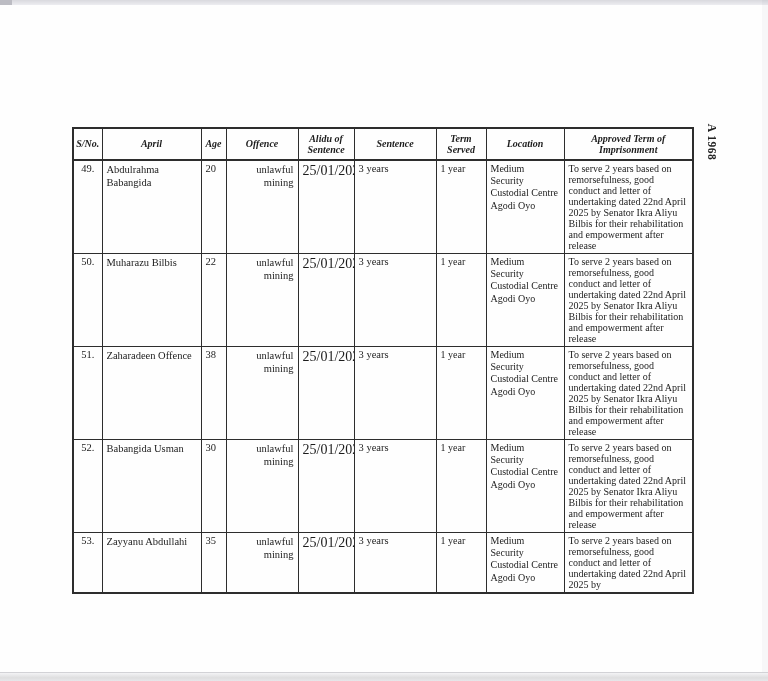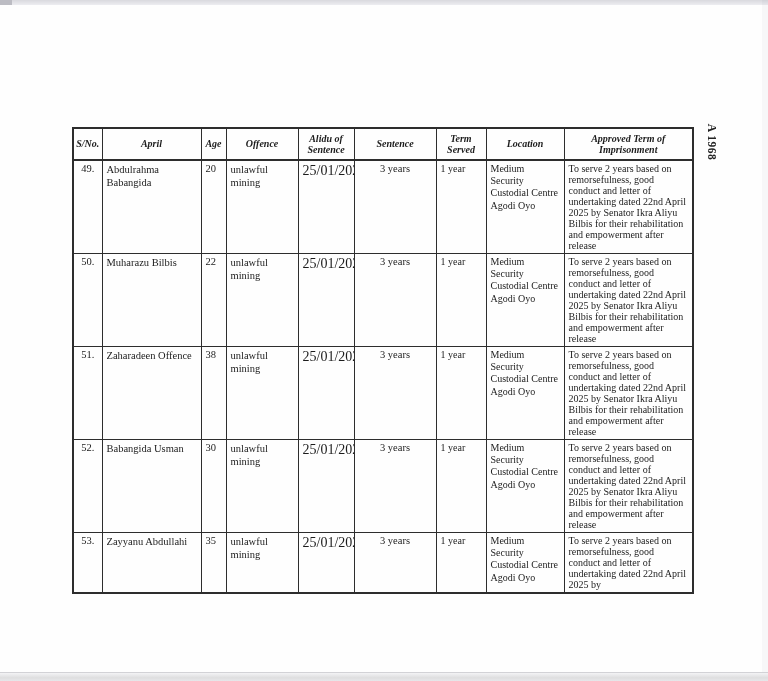--- a/index.html
+++ b/index.html
@@ -79,23 +79,23 @@
     border-bottom: 2px solid #2d2d2d;
   }
   tr.r0 { height: 88px; }
   tr.r1 { height: 92px; }
   tr.r2 { height: 84px; }
   tr.r3 { height: 88px; }
   tr.r4 { height: 51px; }
   td.c-sno  { text-align: center; padding-top: 3px; }
   td.c-name { line-height: 13px; padding-top: 3px; padding-left: 6px; }
   td.c-age  { padding-left: 6px; padding-top: 3px; }
-  td.c-off  { line-height: 13px; padding-top: 3px; padding-left: 6px; }
+  td.c-off  { line-height: 13px; padding-top: 3px; padding-left: 6px; text-align: right; }
   td.c-date { white-space: nowrap; font-size: 14px; padding-left: 2px; padding-right: 0; padding-top: 4px; }
-  td.c-sent { padding-top: 4px; padding-left: 6px; text-align: center; }
+  td.c-sent { padding-top: 4px; padding-left: 6px; }
   td.c-term { padding-top: 4px; font-size: 10px; }
   td.c-loc  { font-size: 10px; line-height: 12.2px; padding: 2px 3px 0 3px; }
   td.c-app  { font-size: 10px; line-height: 11px; padding: 2px 4px 0 4px; }
 </style>
 </head>
 <body>
 
 <div class="page">
 
   <div class="edge-top"></div>

